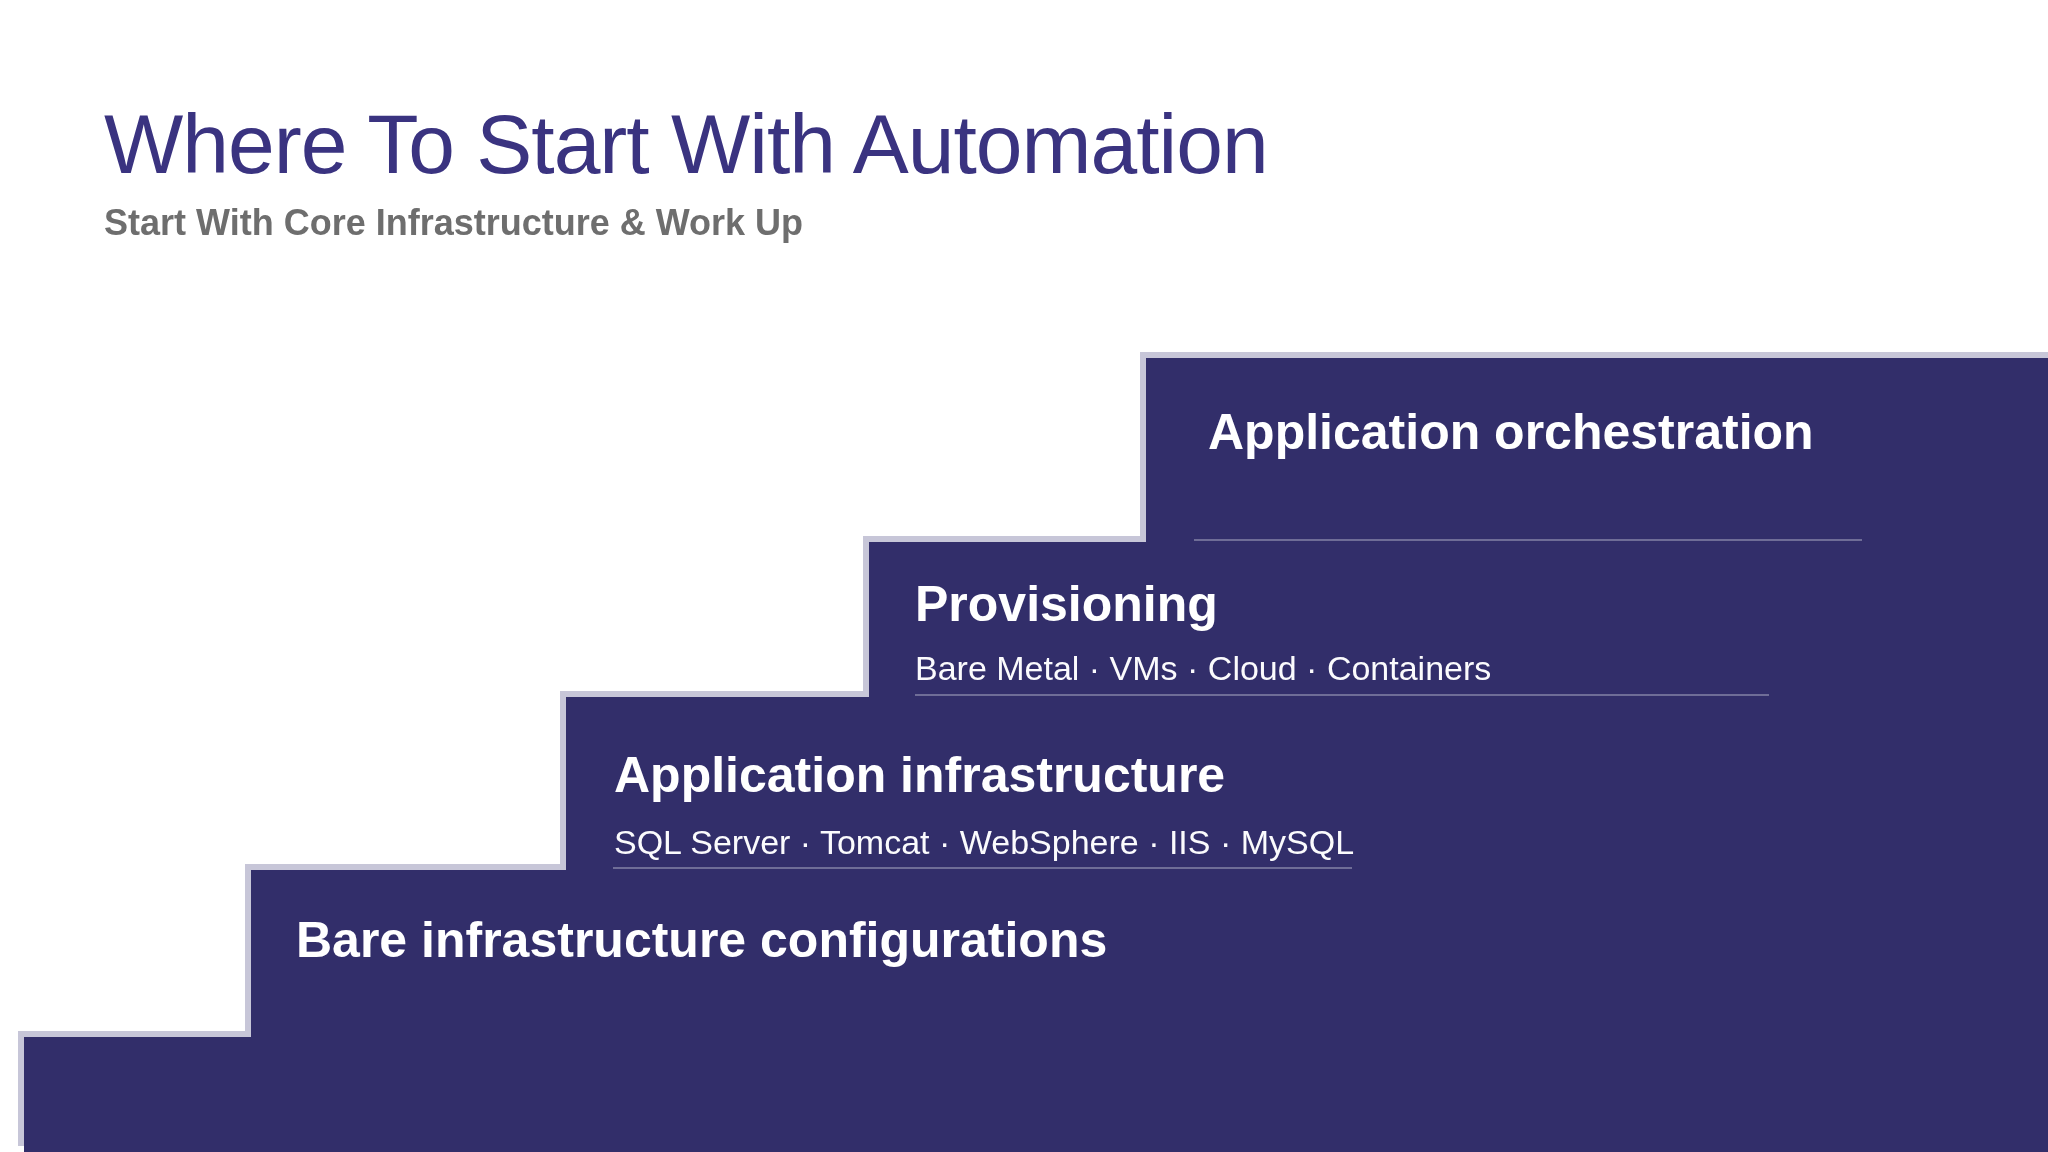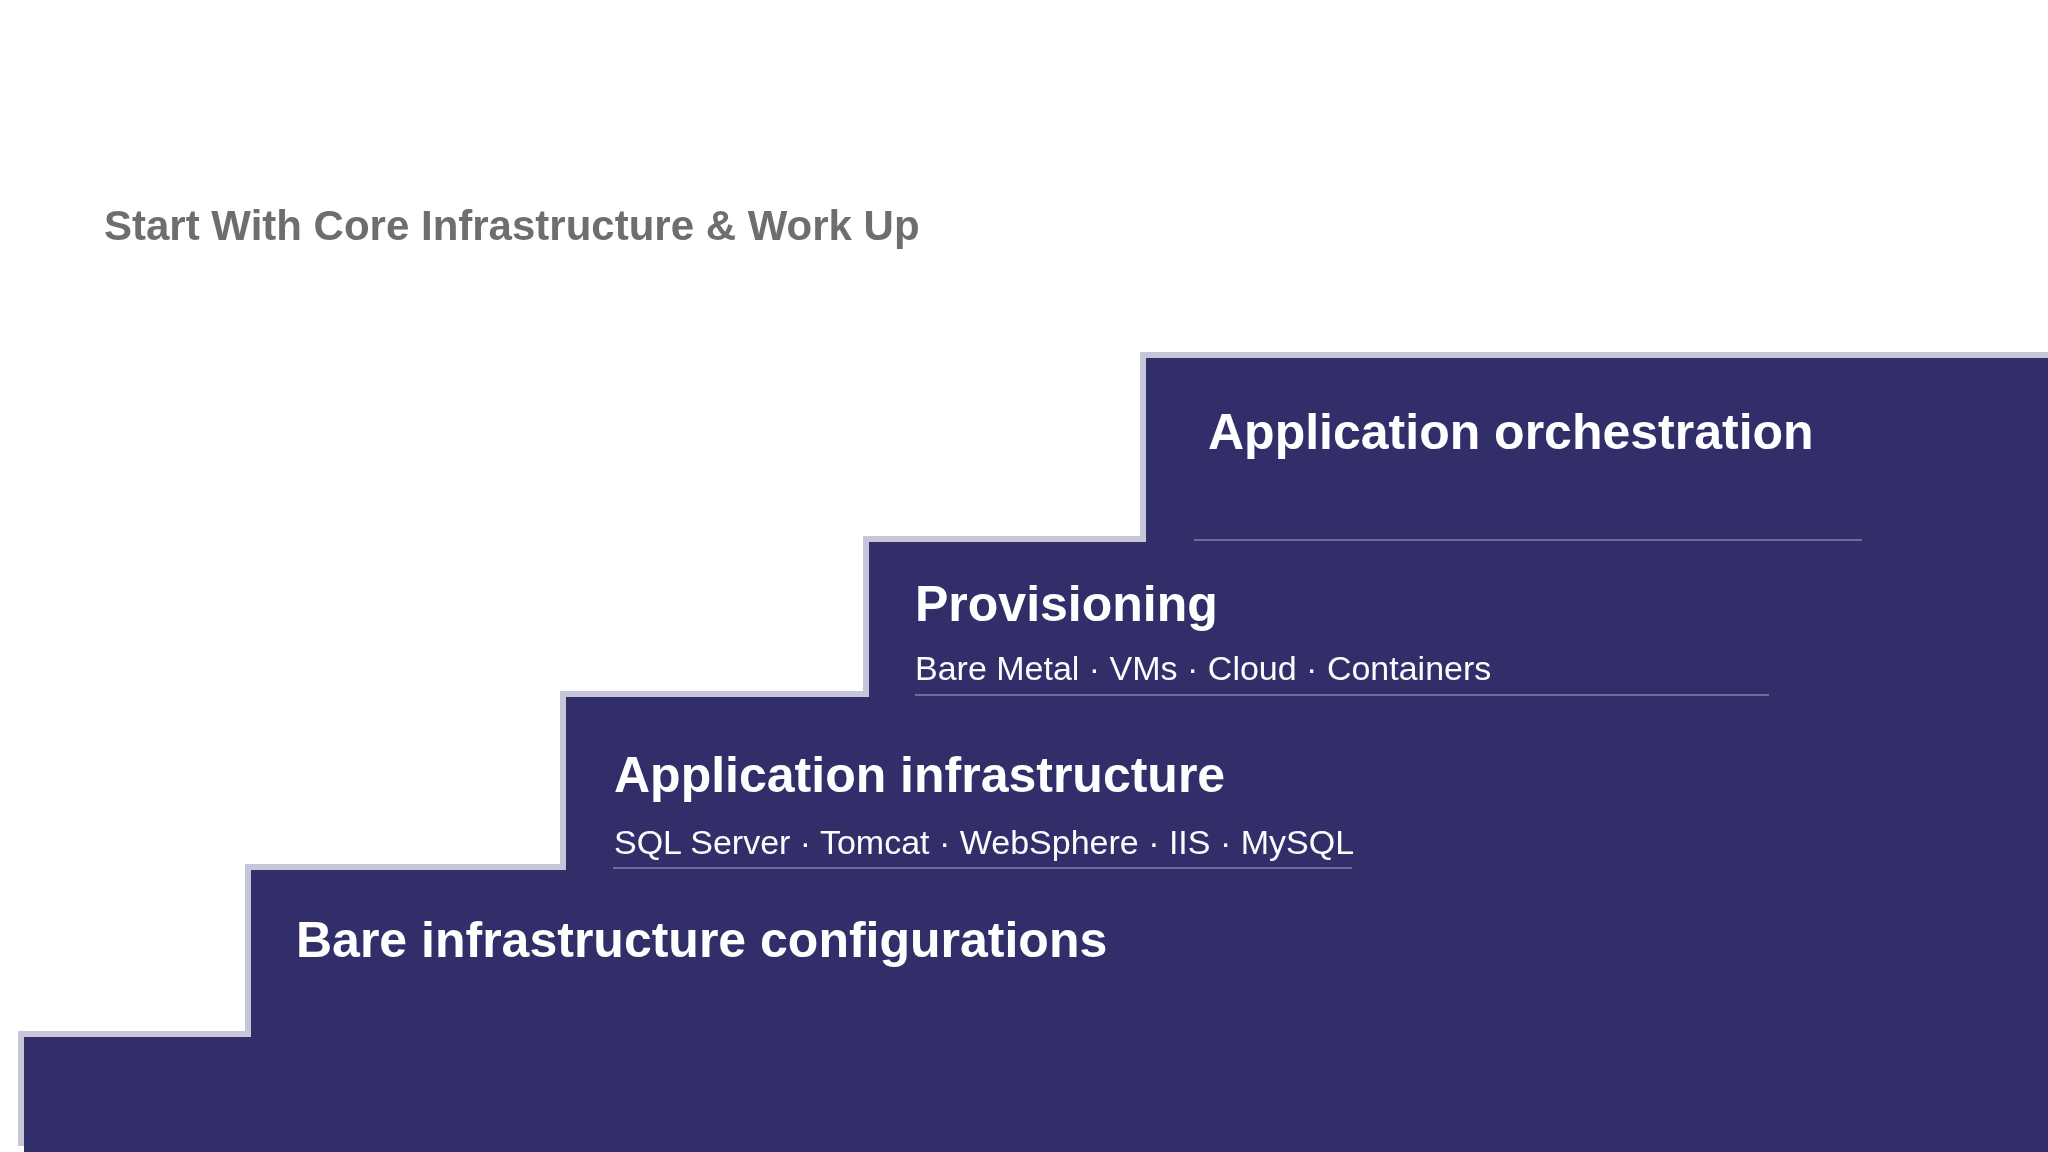--- a/index.html
+++ b/index.html
@@ -19,21 +19,21 @@
     left: 104px; top: 96px;
     font-size: 84px;
     font-weight: 400;
     color: #3a3380;
     letter-spacing: -1px;
     white-space: nowrap;
   }
   .subtitle {
     position: absolute;
     left: 104px; top: 202px;
-    font-size: 42px;
+    font-size: 36px;
     font-weight: 700;
     color: #6e6e6e;
     white-space: nowrap;
   }
   .step {
     position: absolute;
     background: #322e6a;
     box-shadow: -6px -6px 0 0 #c7c6d8;
     box-sizing: border-box;
     color: #ffffff;
@@ -74,20 +74,21 @@
   }
   .step-orch  .step-divider { left: 48px; width: 668px; }
   .step-prov  .step-divider { left: 46px; width: 854px; }
   .step-infra .step-divider { left: 47px; width: 739px; }
 </style>
 </head>
 <body>
 
 <div class="slide">
 
+  <div class="title">Where To Start With Automation</div>
 
   <div class="subtitle">Start With Core Infrastructure &amp; Work Up</div>
 
   <div class="step bottom-bar"></div>
 
   <div class="step step-core">
     <div class="step-heading">Bare infrastructure configurations</div>
   </div>
 
   <div class="step step-prov">

